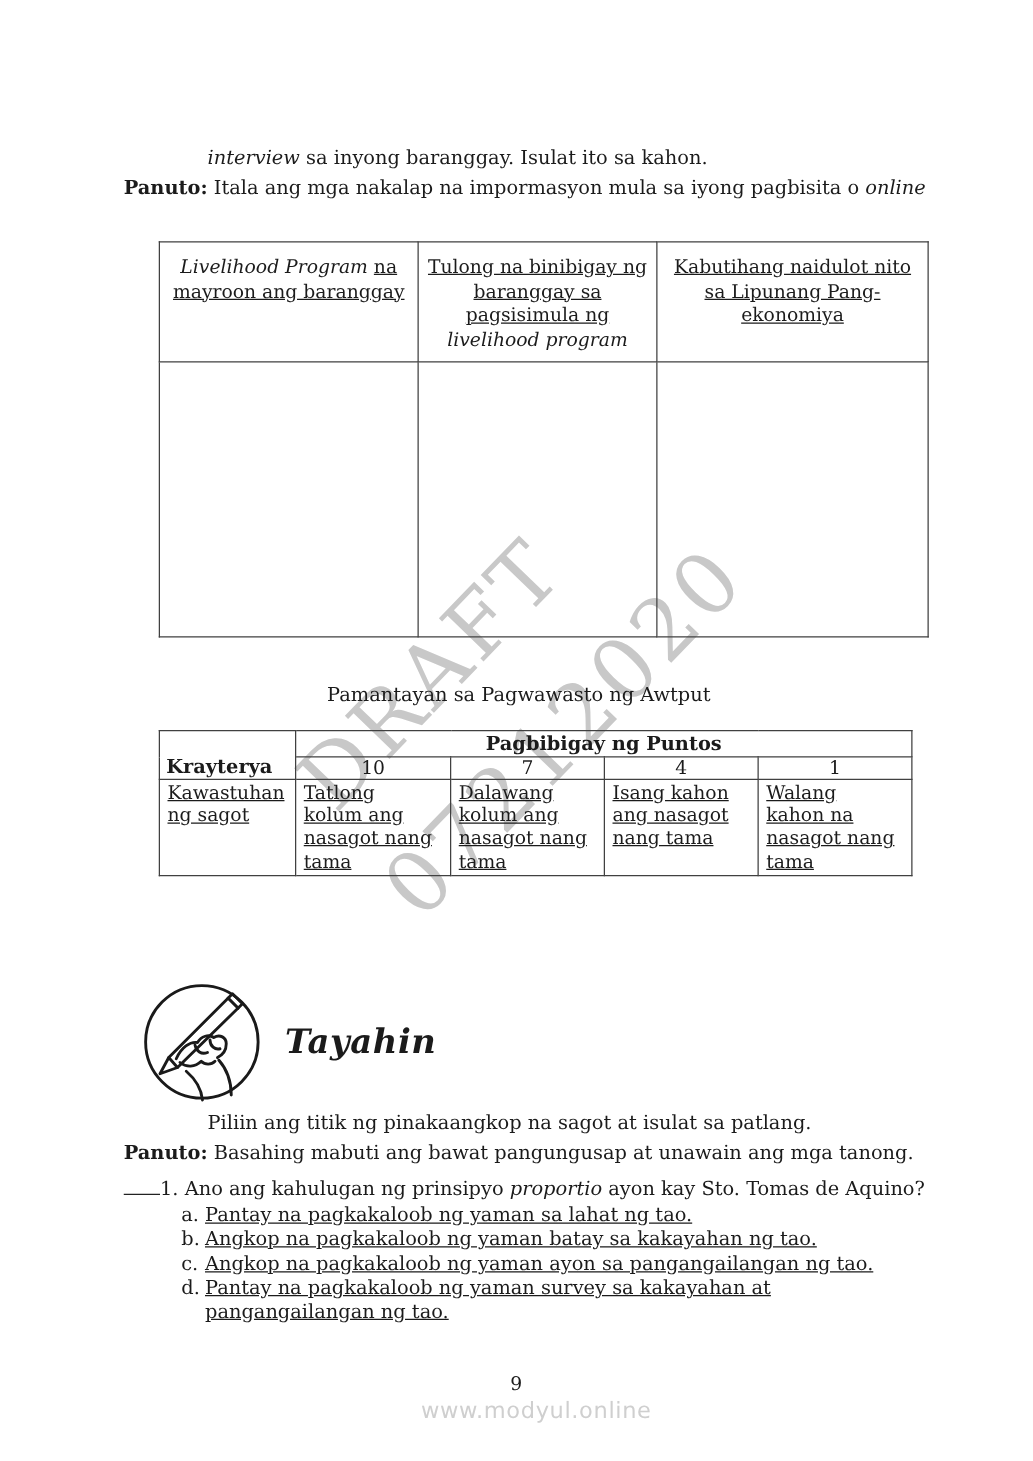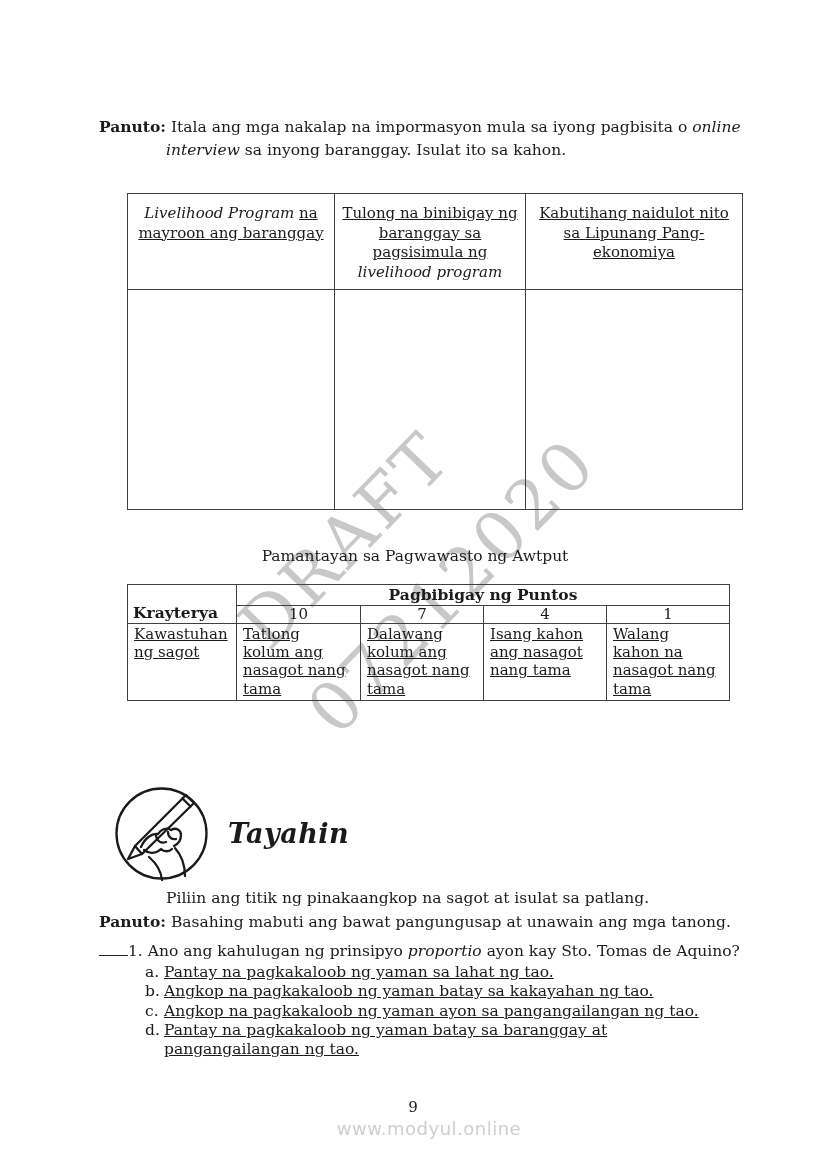--- a/index.html
+++ b/index.html
@@ -69,22 +69,22 @@
 
 <div class="page">
 
   <div class="wm-line wm-1" style="color:#c8c8c8">DRAFT</div>
   <div class="wm-line wm-2" style="color:#c8c8c8">07212020</div>
 
   <div class="content">
 
 
     <div class="panuto">
+      <div class="p-line hang"><i>interview</i> <span>sa inyong baranggay. Isulat ito sa kahon.</span></div>
       <div class="p-line"><span class="label">Panuto:</span> <span>Itala ang mga nakalap na impormasyon mula sa iyong pagbisita o</span> <i>online</i></div>
-      <div class="p-line hang"><i>interview</i> <span>sa inyong baranggay. Isulat ito sa kahon.</span></div>
     </div>
 
     <table class="survey-table">
       <colgroup>
           <col style="width:207px">
           <col style="width:191px">
           <col style="width:217px">
         </colgroup>
       <tbody>
           <tr>
@@ -181,21 +181,21 @@
         <div class="opt">
             <span class="opt-letter">b.</span>
             <span class="pre">Angkop na pagkakaloob ng yaman batay sa kakayahan ng tao.</span>
           </div>
         <div class="opt">
             <span class="opt-letter">c.</span>
             <span class="pre">Angkop na pagkakaloob ng yaman ayon sa pangangailangan ng tao.</span>
           </div>
         <div class="opt">
             <span class="opt-letter">d.</span>
-            <span class="pre">Pantay na pagkakaloob ng yaman batay sa baranggay at
+            <span class="pre">Pantay na pagkakaloob ng yaman survey sa kakayahan at
 pangangailangan ng tao.</span>
           </div>
       </div>
     </div>
 
   </div>
 
   <div class="page-number">9</div>
   <div class="site-url" style="color:#cfcfcf">www.modyul.online</div>
 

